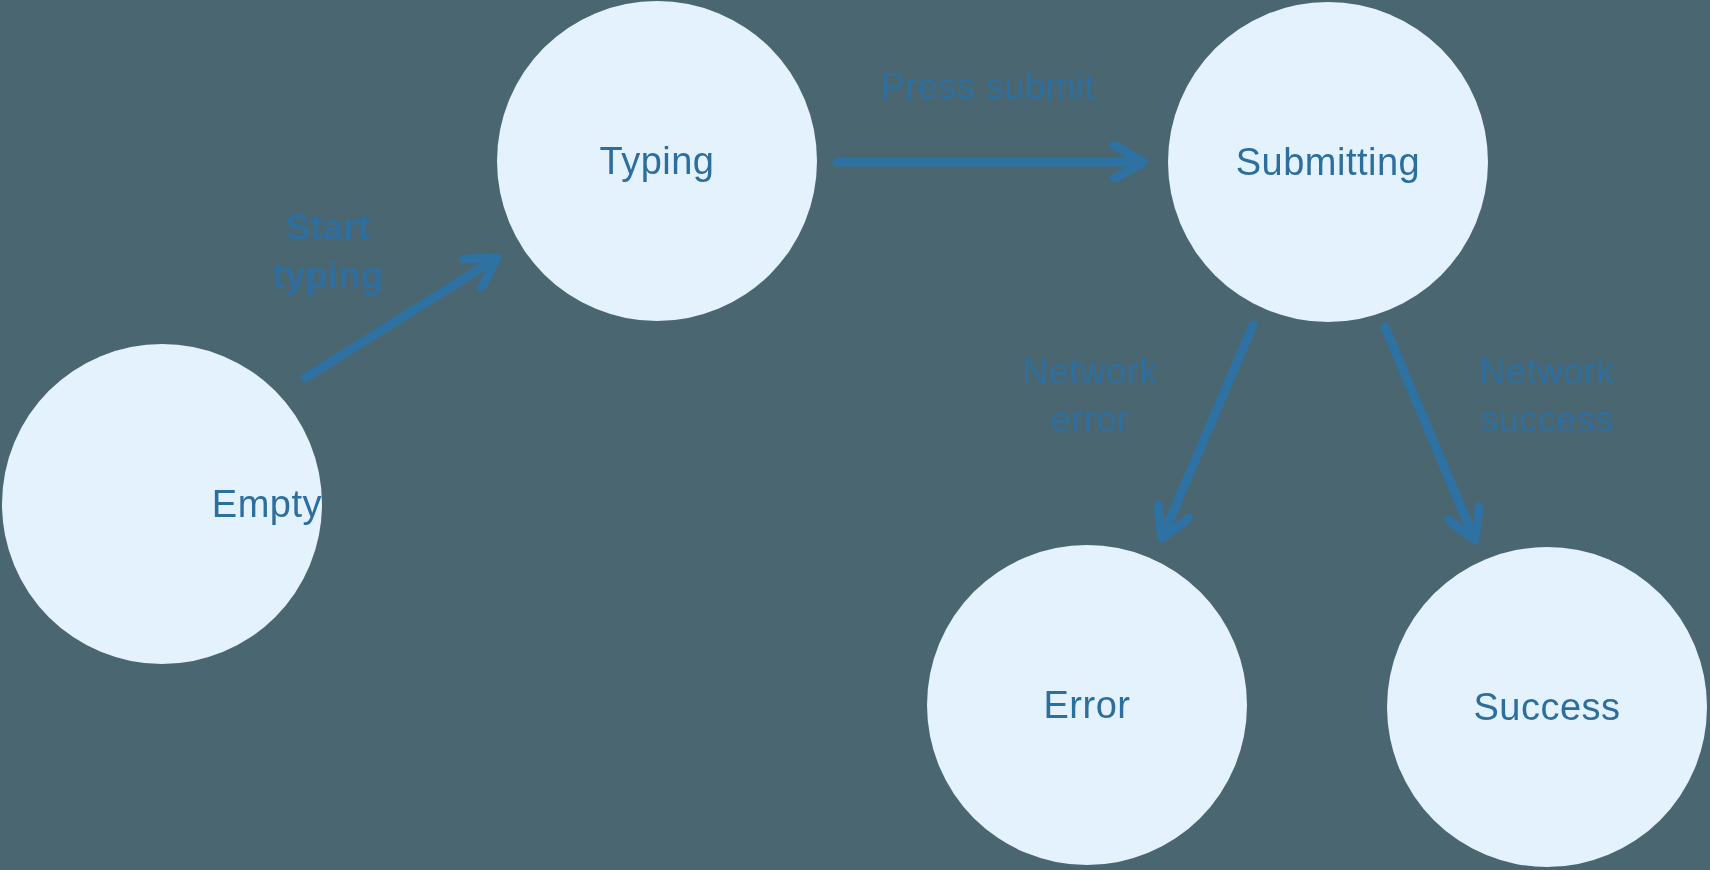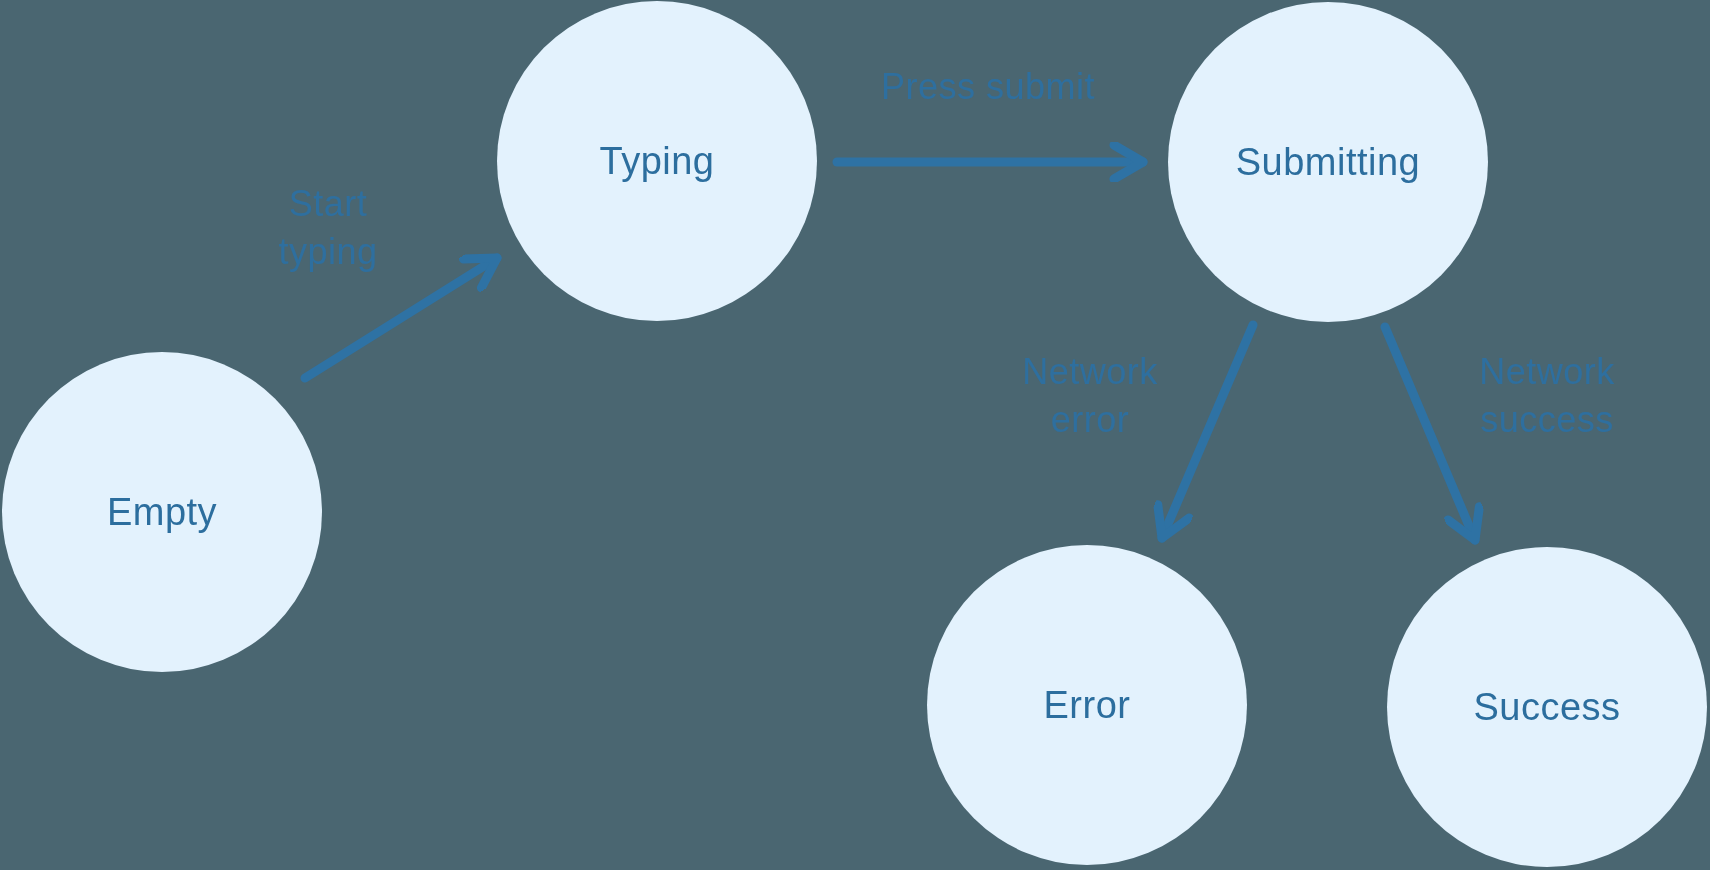--- a/index.html
+++ b/index.html
@@ -53,28 +53,28 @@
     color: #2E6F9F;
     font-size: 36px;
     line-height: 48px;
     font-weight: 400;
     letter-spacing: 0.5px;
     white-space: nowrap;
   }
   .edge-label .line { display: block; text-align: center; }
 
   
-  .node-empty      { left: 2px;    top: 352px; }
+  .node-empty      { left: 2px;    top: 344px; justify-content: flex-end; }
   .node-typing     { left: 497px;  top: 1px;   }
   .node-submitting { left: 1168px; top: 2px; align-items: center;   }
   .node-error      { left: 927px;  top: 545px; }
   .node-success    { left: 1387px; top: 547px; }
 
   
-  .label-start-typing    { left: 208px;  top: 180px; width: 240px; }
+  .label-start-typing    { left: 208px;  top: 204px; width: 240px; font-weight: bold; }
   .label-press-submit    { left: 828px;  top: 63px;  width: 320px; }
   .label-network-error   { left: 960px;  top: 348px; width: 260px; }
   .label-network-success { left: 1407px; top: 348px; width: 280px; }
 </style>
 </head>
 <body>
 
 <div class="canvas">
 
   <svg class="edges-layer" width="1710" height="870" viewBox="0 0 1710 870" xmlns="http://www.w3.org/2000/svg">

